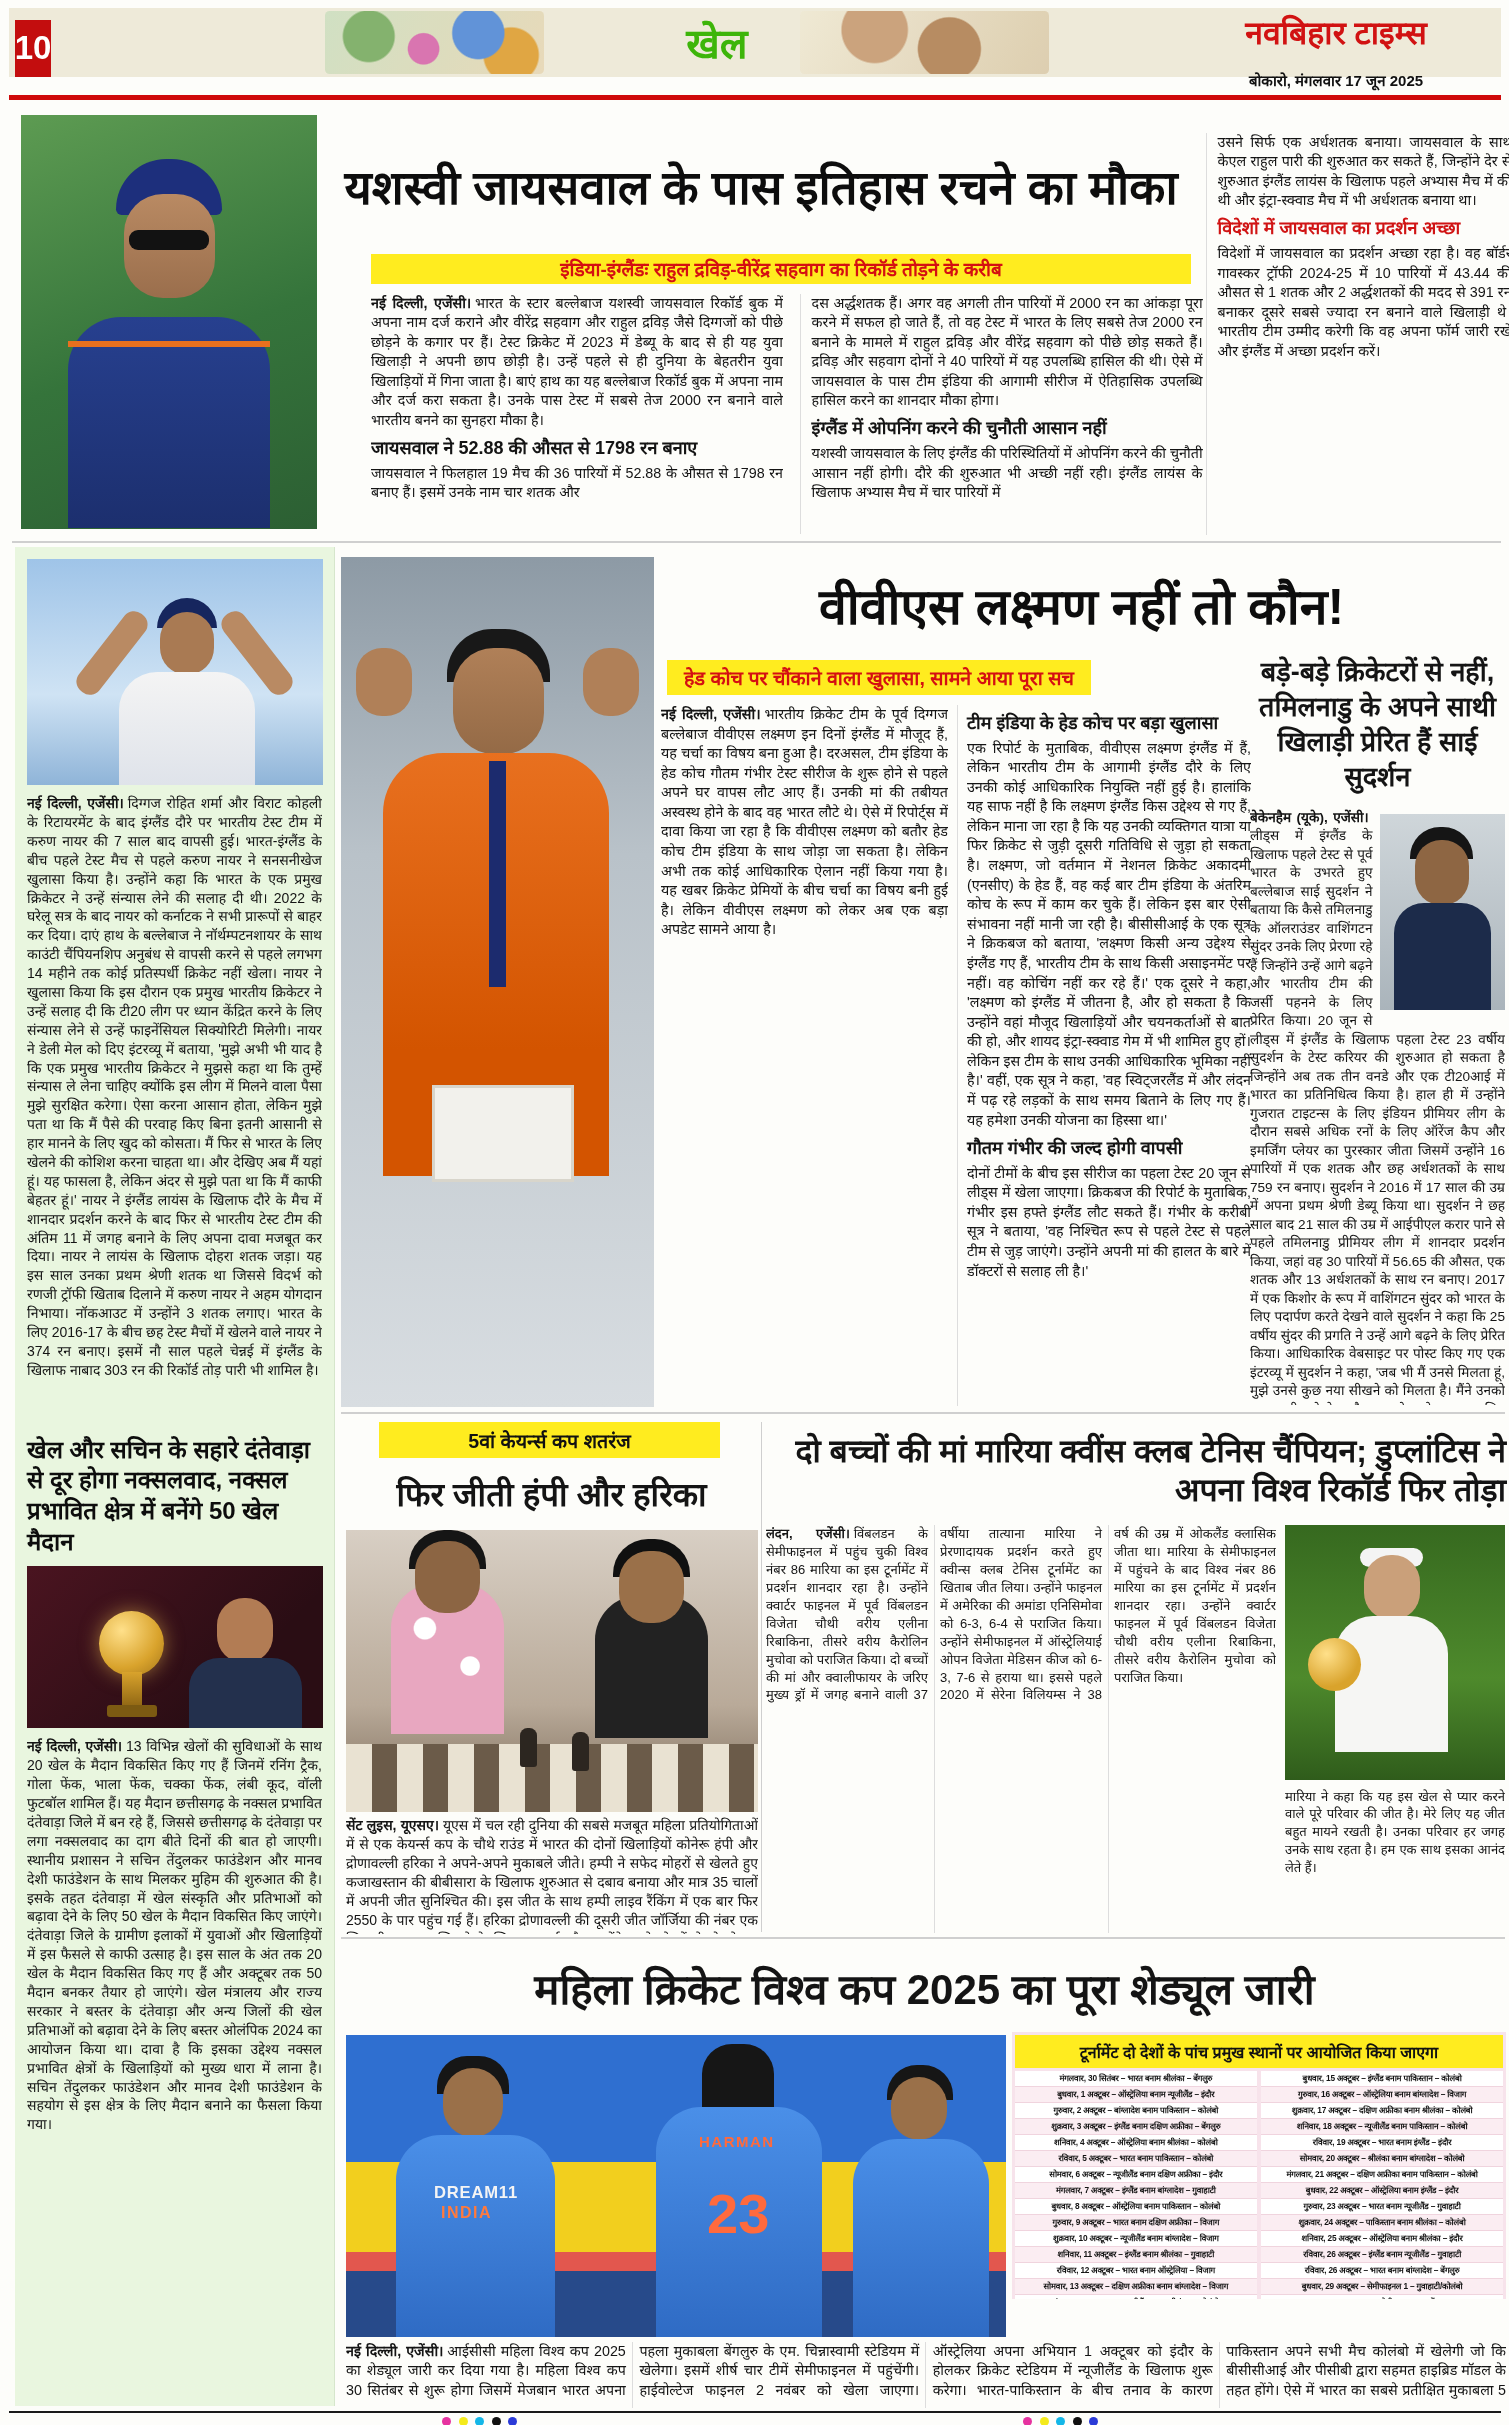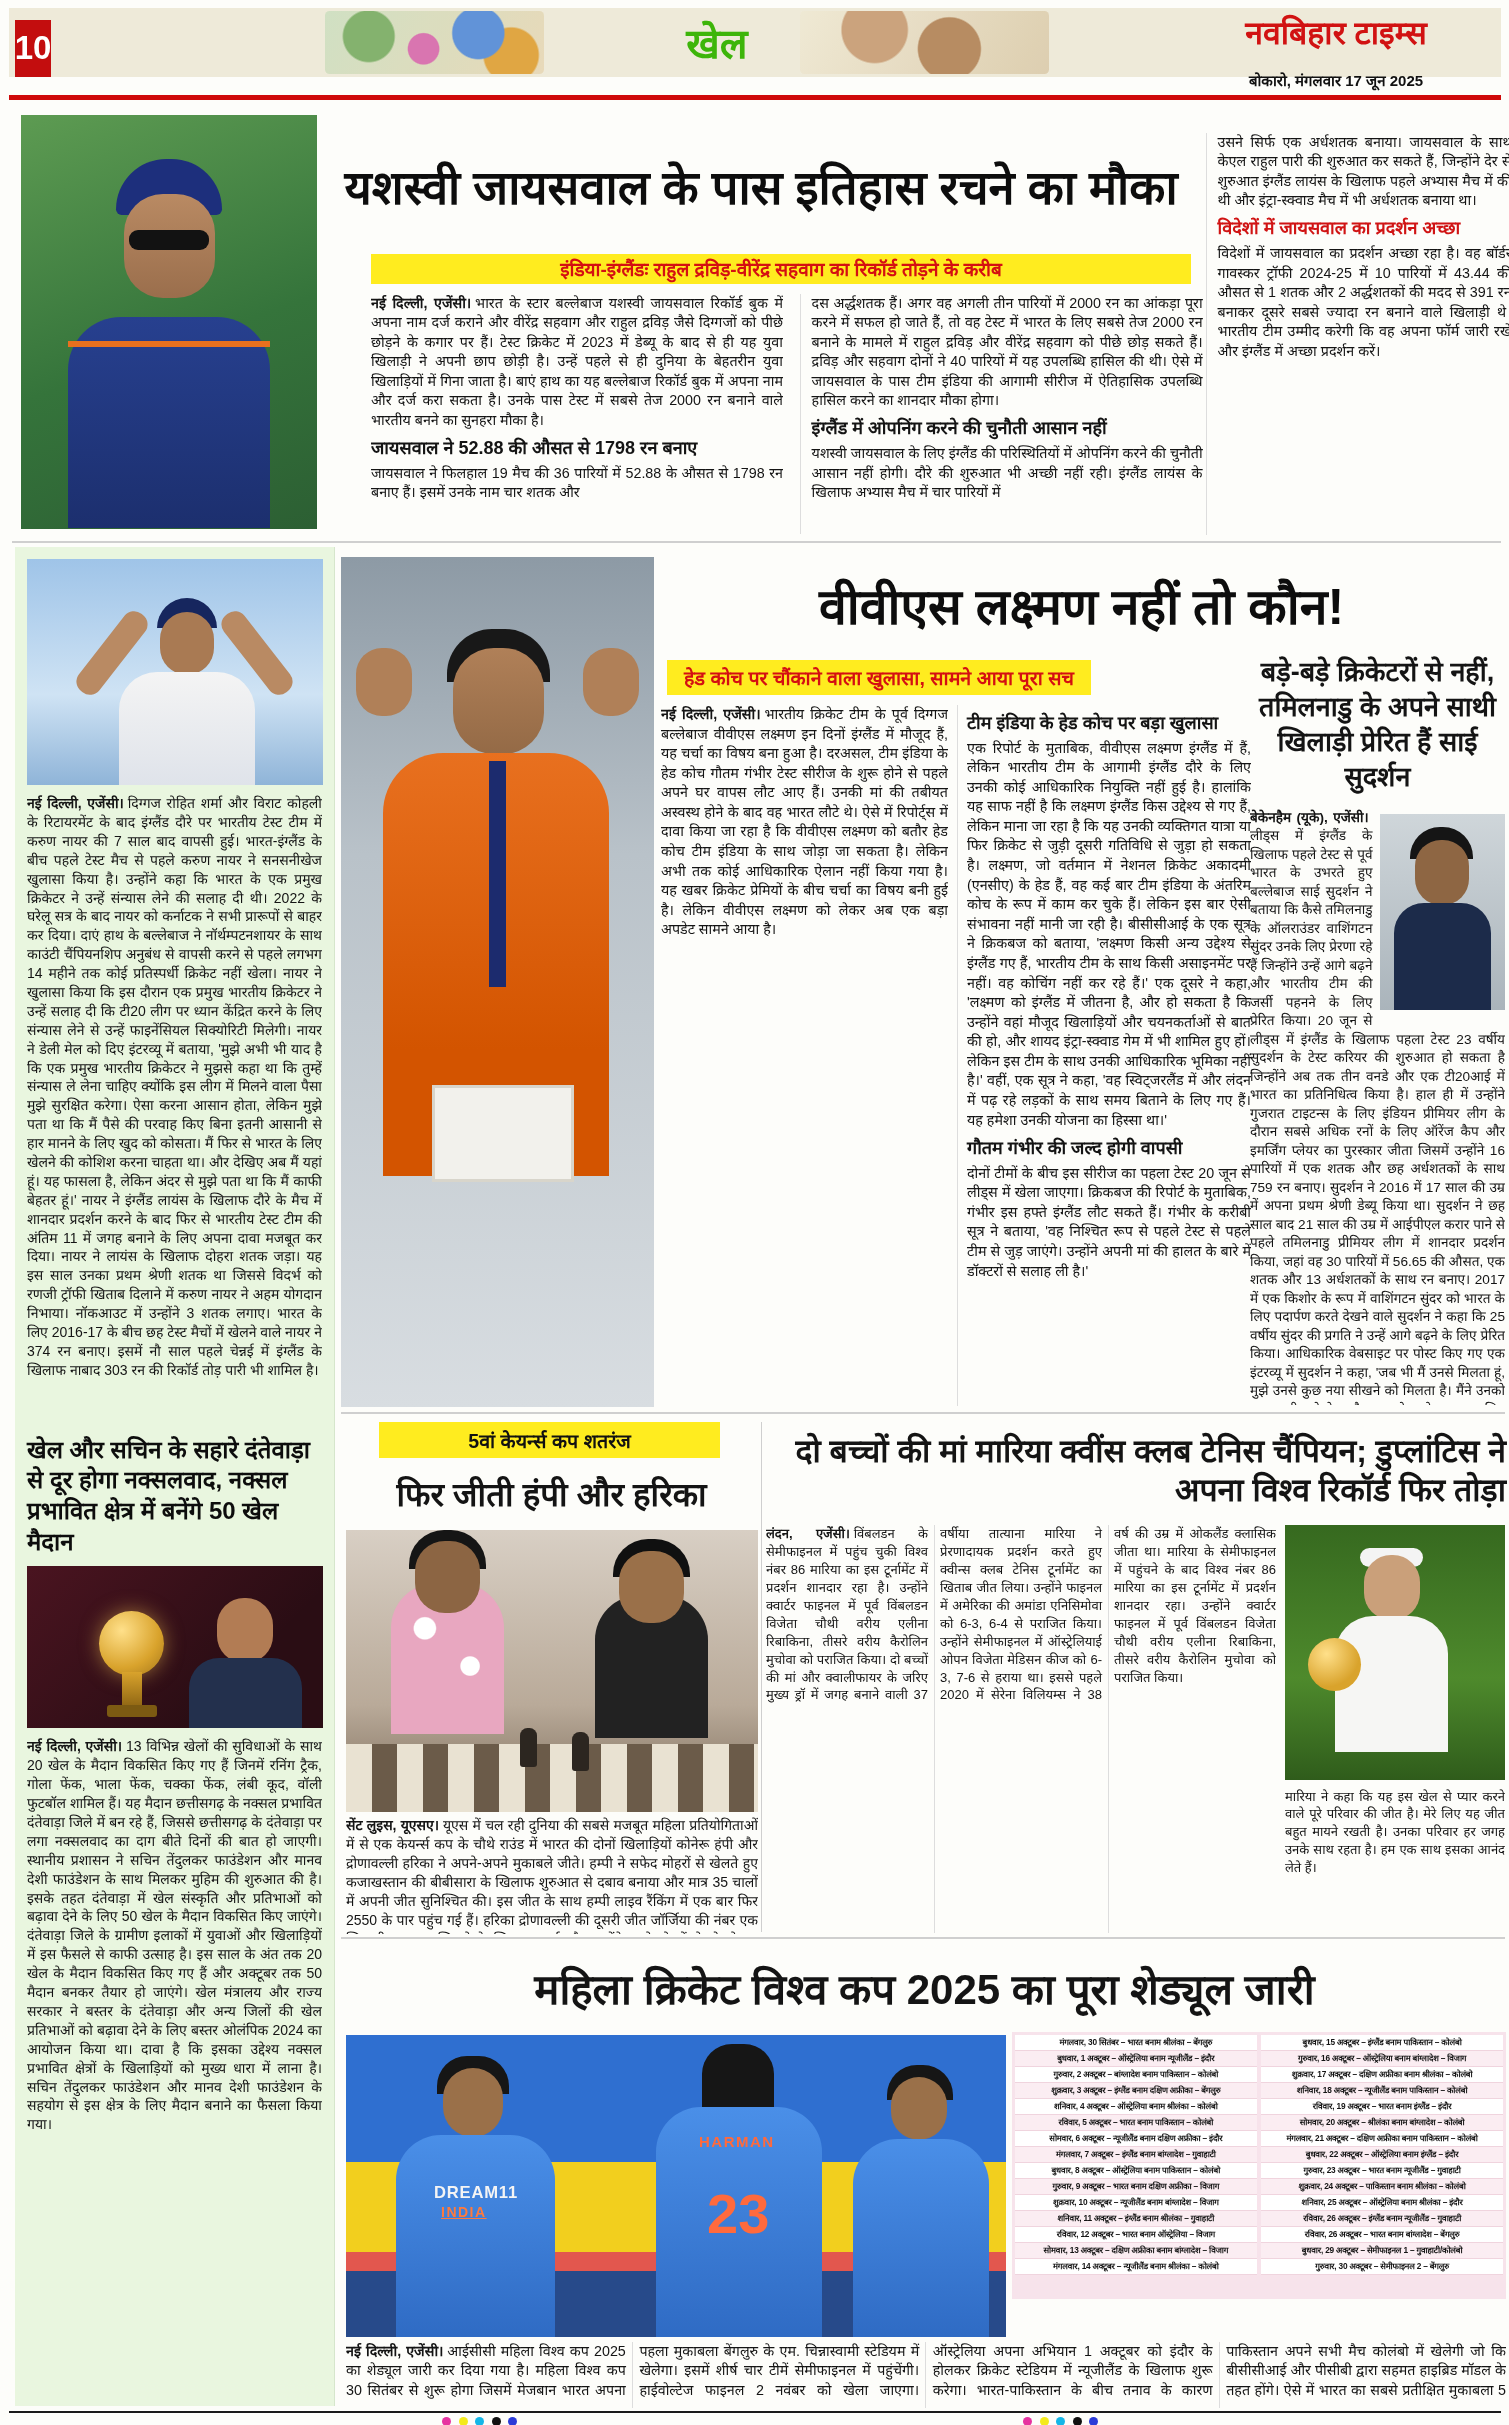--- a/index.html
+++ b/index.html
@@ -128,21 +128,21 @@
   .wc-headline{left:344px;top:1946px;width:1161px;height:82px;display:flex;align-items:center;justify-content:center;
     font-size:42px;font-weight:bold;}
   .team-photo{left:346px;top:2035px;width:660px;height:302px;overflow:hidden;
     background:linear-gradient(180deg,#2f6fd0 0%,#2f6fd0 42%,#f2cf1e 42%,#f2cf1e 72%,#e2574e 72%,#e2574e 78%,#274a8a 78%);}
   .pl{position:absolute;border-radius:45px 45px 0 0;background:linear-gradient(180deg,#4a8fe8,#2f6bc4);}
   .pl-head{position:absolute;border-radius:30px;background:#9a7049;}
   .pl-hair{position:absolute;border-radius:30px 30px 0 0;background:#161616;}
   .jersey-name{position:absolute;color:#ff6a3d;font-weight:bold;font-size:15px;letter-spacing:1.5px;}
   .jersey-num{position:absolute;color:#ff6a3d;font-weight:bold;font-size:56px;}
   .front-brand{position:absolute;color:#f4f4f4;font-weight:bold;font-size:16.6px;letter-spacing:0.8px;}
-  .front-team{position:absolute;color:#ff7a3d;font-weight:bold;font-size:14px;letter-spacing:1.5px;text-decoration:underline;}
+  .front-team{position:absolute;color:#ff7a3d;font-weight:bold;font-size:16px;letter-spacing:1.5px;}
   .schedule-box{left:1012px;top:2032px;width:494px;height:267px;background:#f7e3eb;box-sizing:border-box;padding:3px;overflow:hidden;}
   .sched-header{height:33px;font-size:16px;color:#111;margin-bottom:3px;}
   .sched-cols{display:flex;gap:4.5px;}
   .sched-col{width:242px;}
   .sched-row{height:15px;line-height:15px;font-size:8.3px;font-weight:bold;text-align:center;background:#ffffff;
     margin-bottom:0;white-space:nowrap;overflow:hidden;letter-spacing:-0.2px;border-bottom:0.8px solid #f0d4de;}
   .sched-row.alt{background:#fbedf2;}
   .wc-body{left:346px;top:2342px;width:1160px;height:66px;font-size:14.3px;line-height:1.35;text-align:justify;
     column-count:4;column-gap:13.6px;column-rule:0.8px solid #ddd;overflow:hidden;}
   
@@ -296,20 +296,21 @@
     <span class="front-team" style="left:95px;top:169px;">INDIA</span>
     <div class="pl-hair" style="left:356px;top:9px;width:72px;height:69px;"></div>
     <div class="pl" style="left:310px;top:72px;width:166px;height:230px;"></div>
     <span class="jersey-name" style="left:353px;top:98px;">HARMAN</span>
     <span class="jersey-num" style="left:361px;top:113px;margin-top:33px;">23</span>
     <div class="pl-hair" style="left:541px;top:30px;width:66px;height:35px;"></div>
     <div class="pl-head" style="left:545px;top:42px;width:56px;height:63px;"></div>
     <div class="pl" style="left:507px;top:104px;width:136px;height:198px;"></div>
   </div>
   <div class="abs schedule-box">
+    <div class="strap sched-header">टूर्नामेंट दो देशों के पांच प्रमुख स्थानों पर आयोजित किया जाएगा</div>
     <div class="sched-cols">
       <div class="sched-col">
 
       <div class="sched-row">मंगलवार, 30 सितंबर – भारत बनाम श्रीलंका – बेंगलुरु</div>
           <div class="sched-row alt">बुधवार, 1 अक्टूबर – ऑस्ट्रेलिया बनाम न्यूजीलैंड – इंदौर</div>
           <div class="sched-row">गुरुवार, 2 अक्टूबर – बांग्लादेश बनाम पाकिस्तान – कोलंबो</div>
           <div class="sched-row alt">शुक्रवार, 3 अक्टूबर – इंग्लैंड बनाम दक्षिण अफ्रीका – बेंगलुरु</div>
           <div class="sched-row">शनिवार, 4 अक्टूबर – ऑस्ट्रेलिया बनाम श्रीलंका – कोलंबो</div>
           <div class="sched-row alt">रविवार, 5 अक्टूबर – भारत बनाम पाकिस्तान – कोलंबो</div>
           <div class="sched-row">सोमवार, 6 अक्टूबर – न्यूजीलैंड बनाम दक्षिण अफ्रीका – इंदौर</div>

